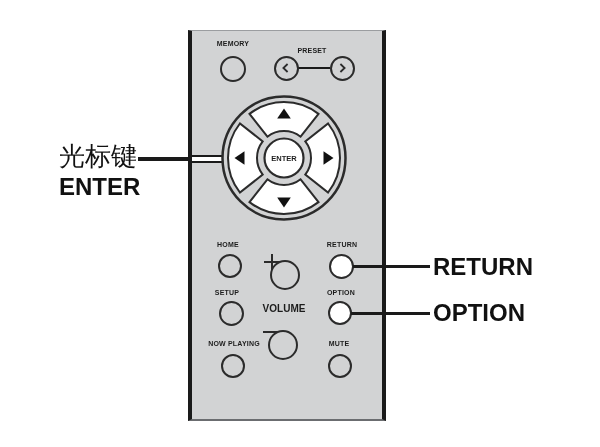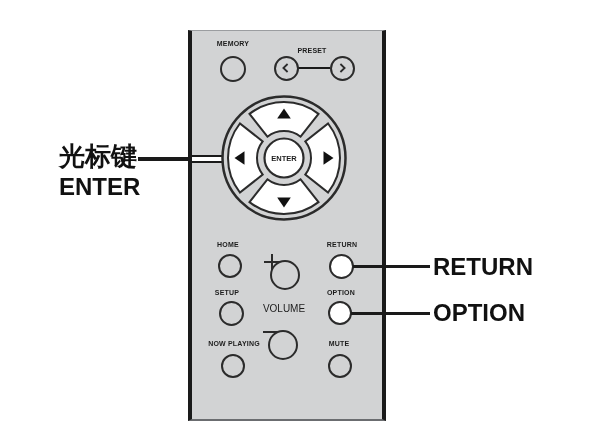--- a/index.html
+++ b/index.html
@@ -22,32 +22,32 @@
     box-sizing:border-box;border:2px solid #2b2b2b;border-radius:50%;
     background:transparent;display:flex;align-items:center;justify-content:center;
   }
   .btn.white{background:#ffffff;}
 
   
   .blabel{
     font-size:7px;font-weight:bold;color:#1c1c1c;white-space:nowrap;
     transform:translateX(-50%);letter-spacing:0.2px;
   }
-  .vlabel{font-size:10px;font-weight:normal;color:#1c1c1c;white-space:nowrap;transform:translateX(-50%);}
+  .vlabel{font-size:10px;font-weight:bold;color:#1c1c1c;white-space:nowrap;transform:translateX(-50%);}
 
   
   .line-black{background:#1a1a1a;}
   .line-core{
     box-sizing:border-box;background:#ffffff;
     border-top:2px solid #1a1a1a;border-bottom:2px solid #1a1a1a;
   }
 
   
   .big-label{font-size:24px;font-weight:bold;color:#111;white-space:nowrap;line-height:28px;}
-  .cjk-label{font-size:26px;font-weight:700;color:#111;white-space:nowrap;line-height:30px;}
+  .cjk-label{font-size:26px;font-weight:400;color:#111;white-space:nowrap;line-height:30px;}
 
   
   .bar{position:absolute;background:#2b2b2b;}
 
   .preset-line{left:298px;top:66.5px;width:32px;height:2.5px;}
 </style>
 </head>
 <body>
 
 <div id="stage">

